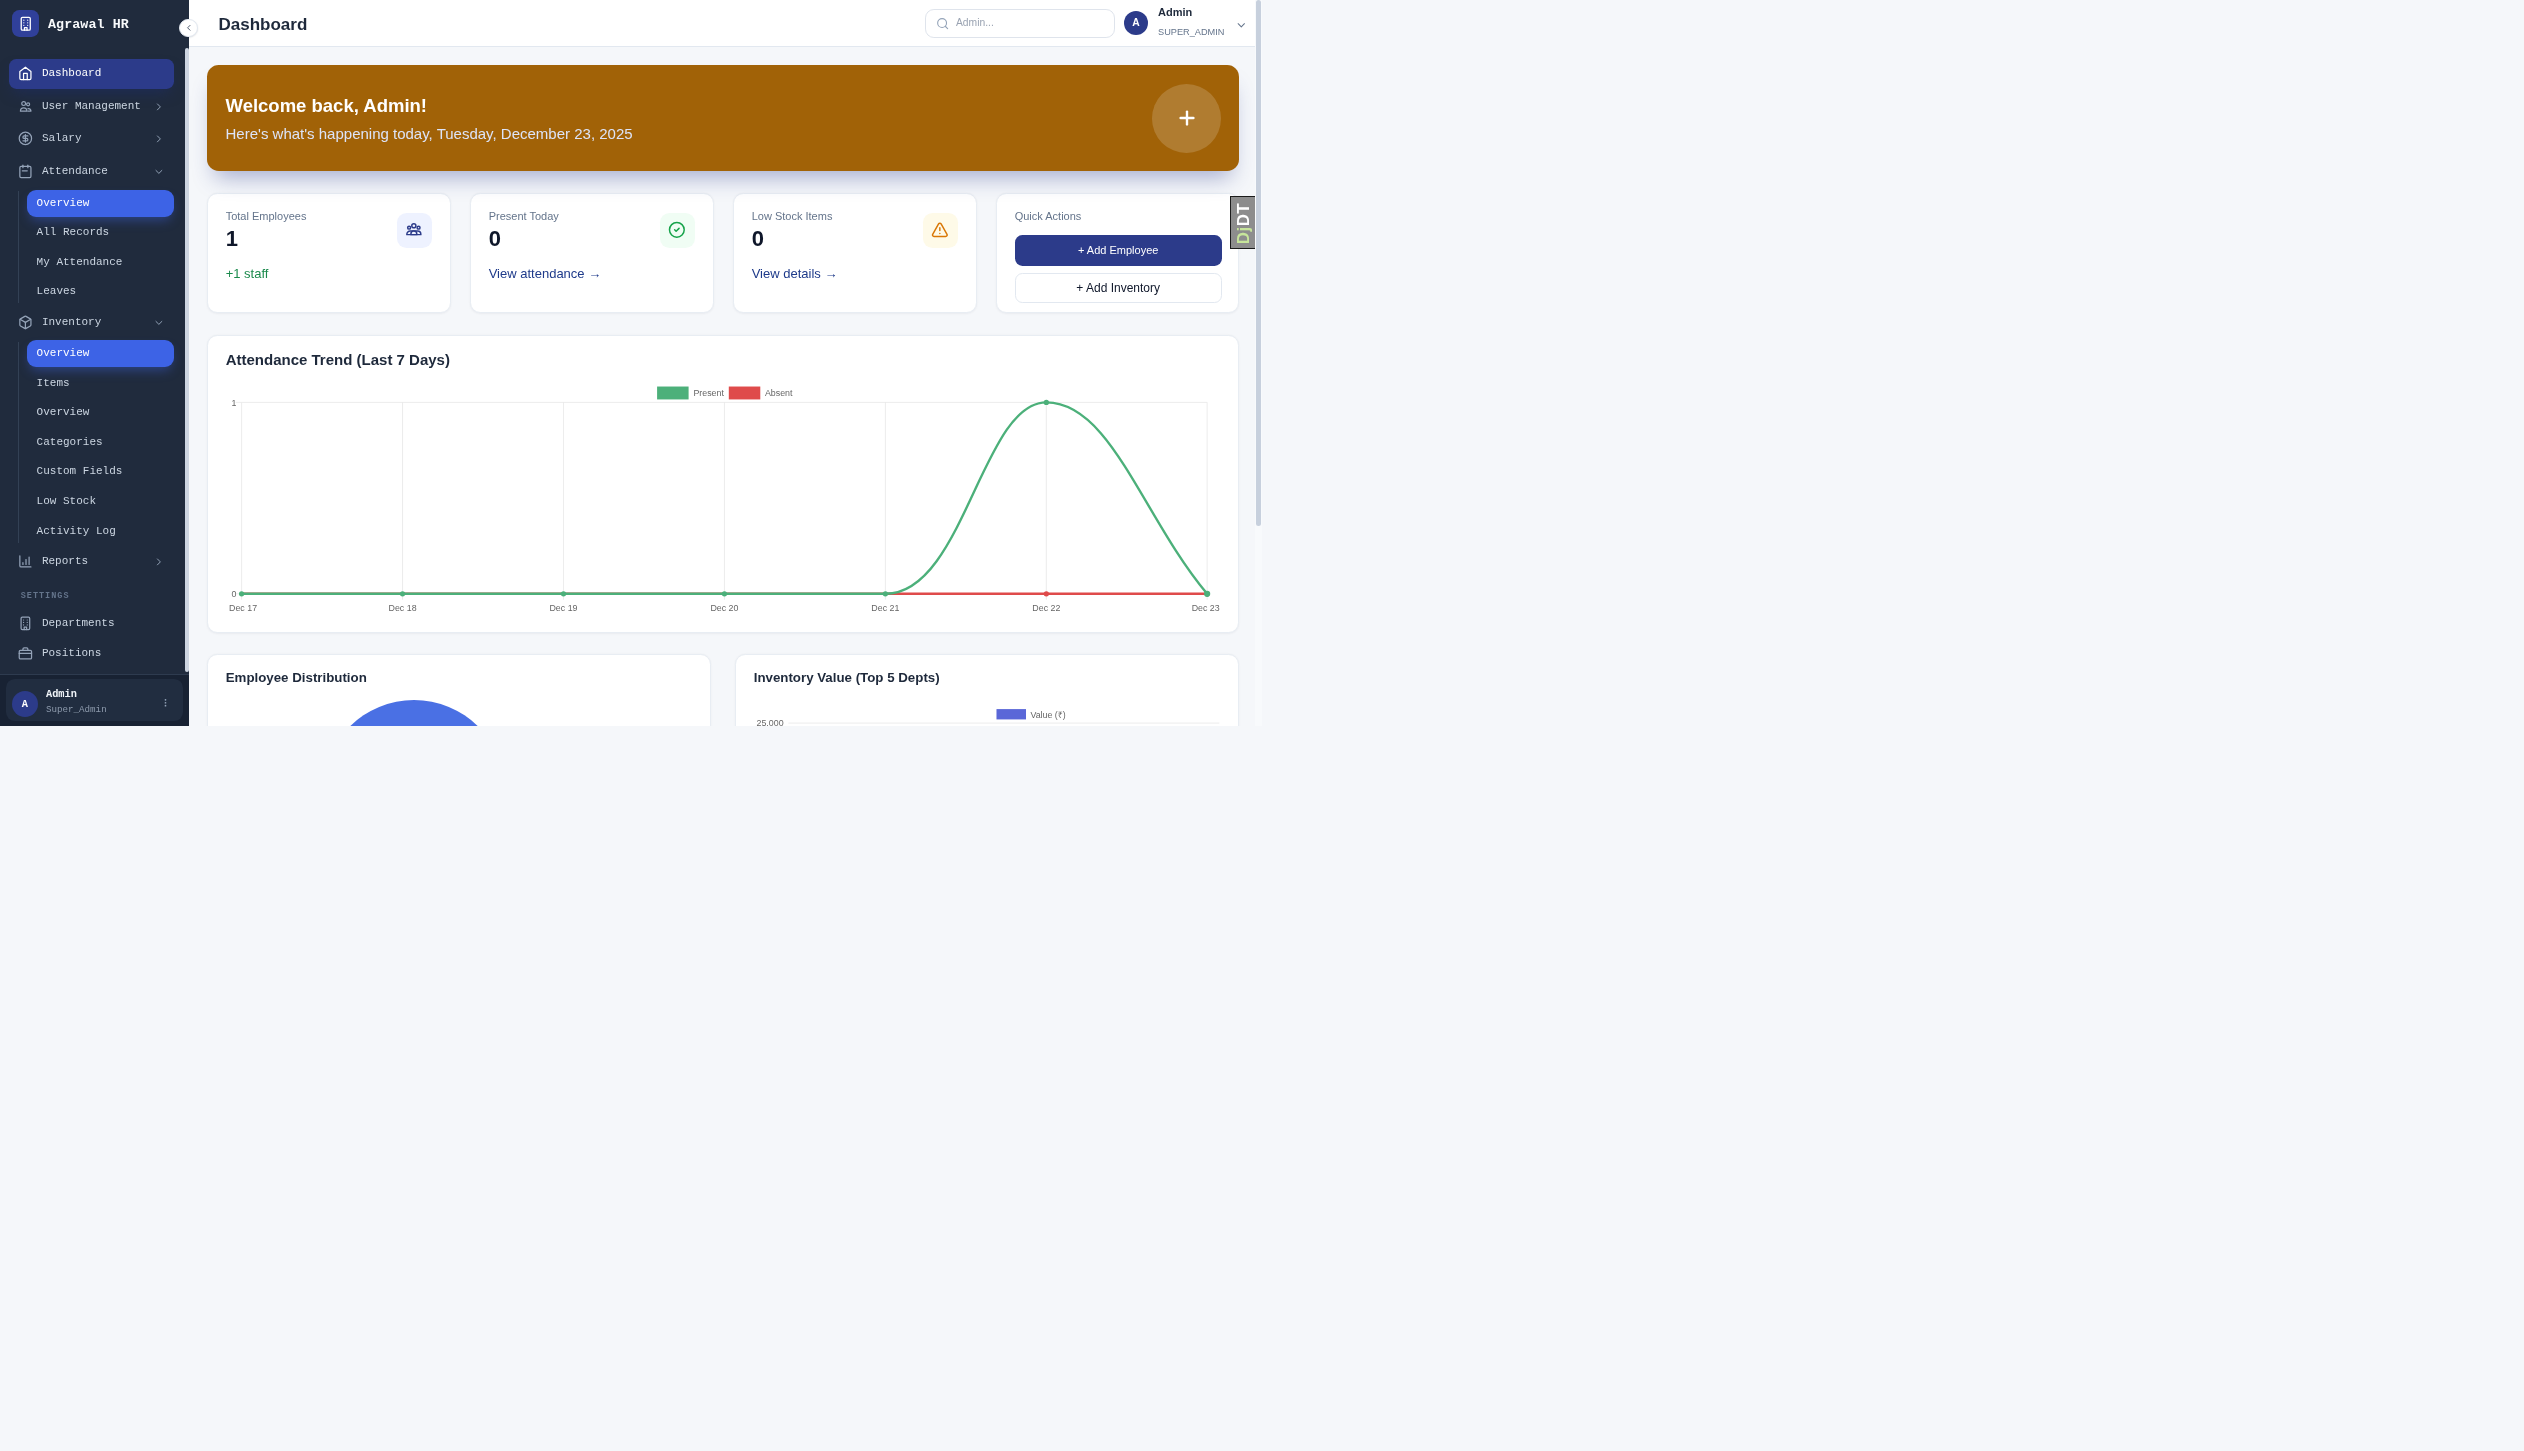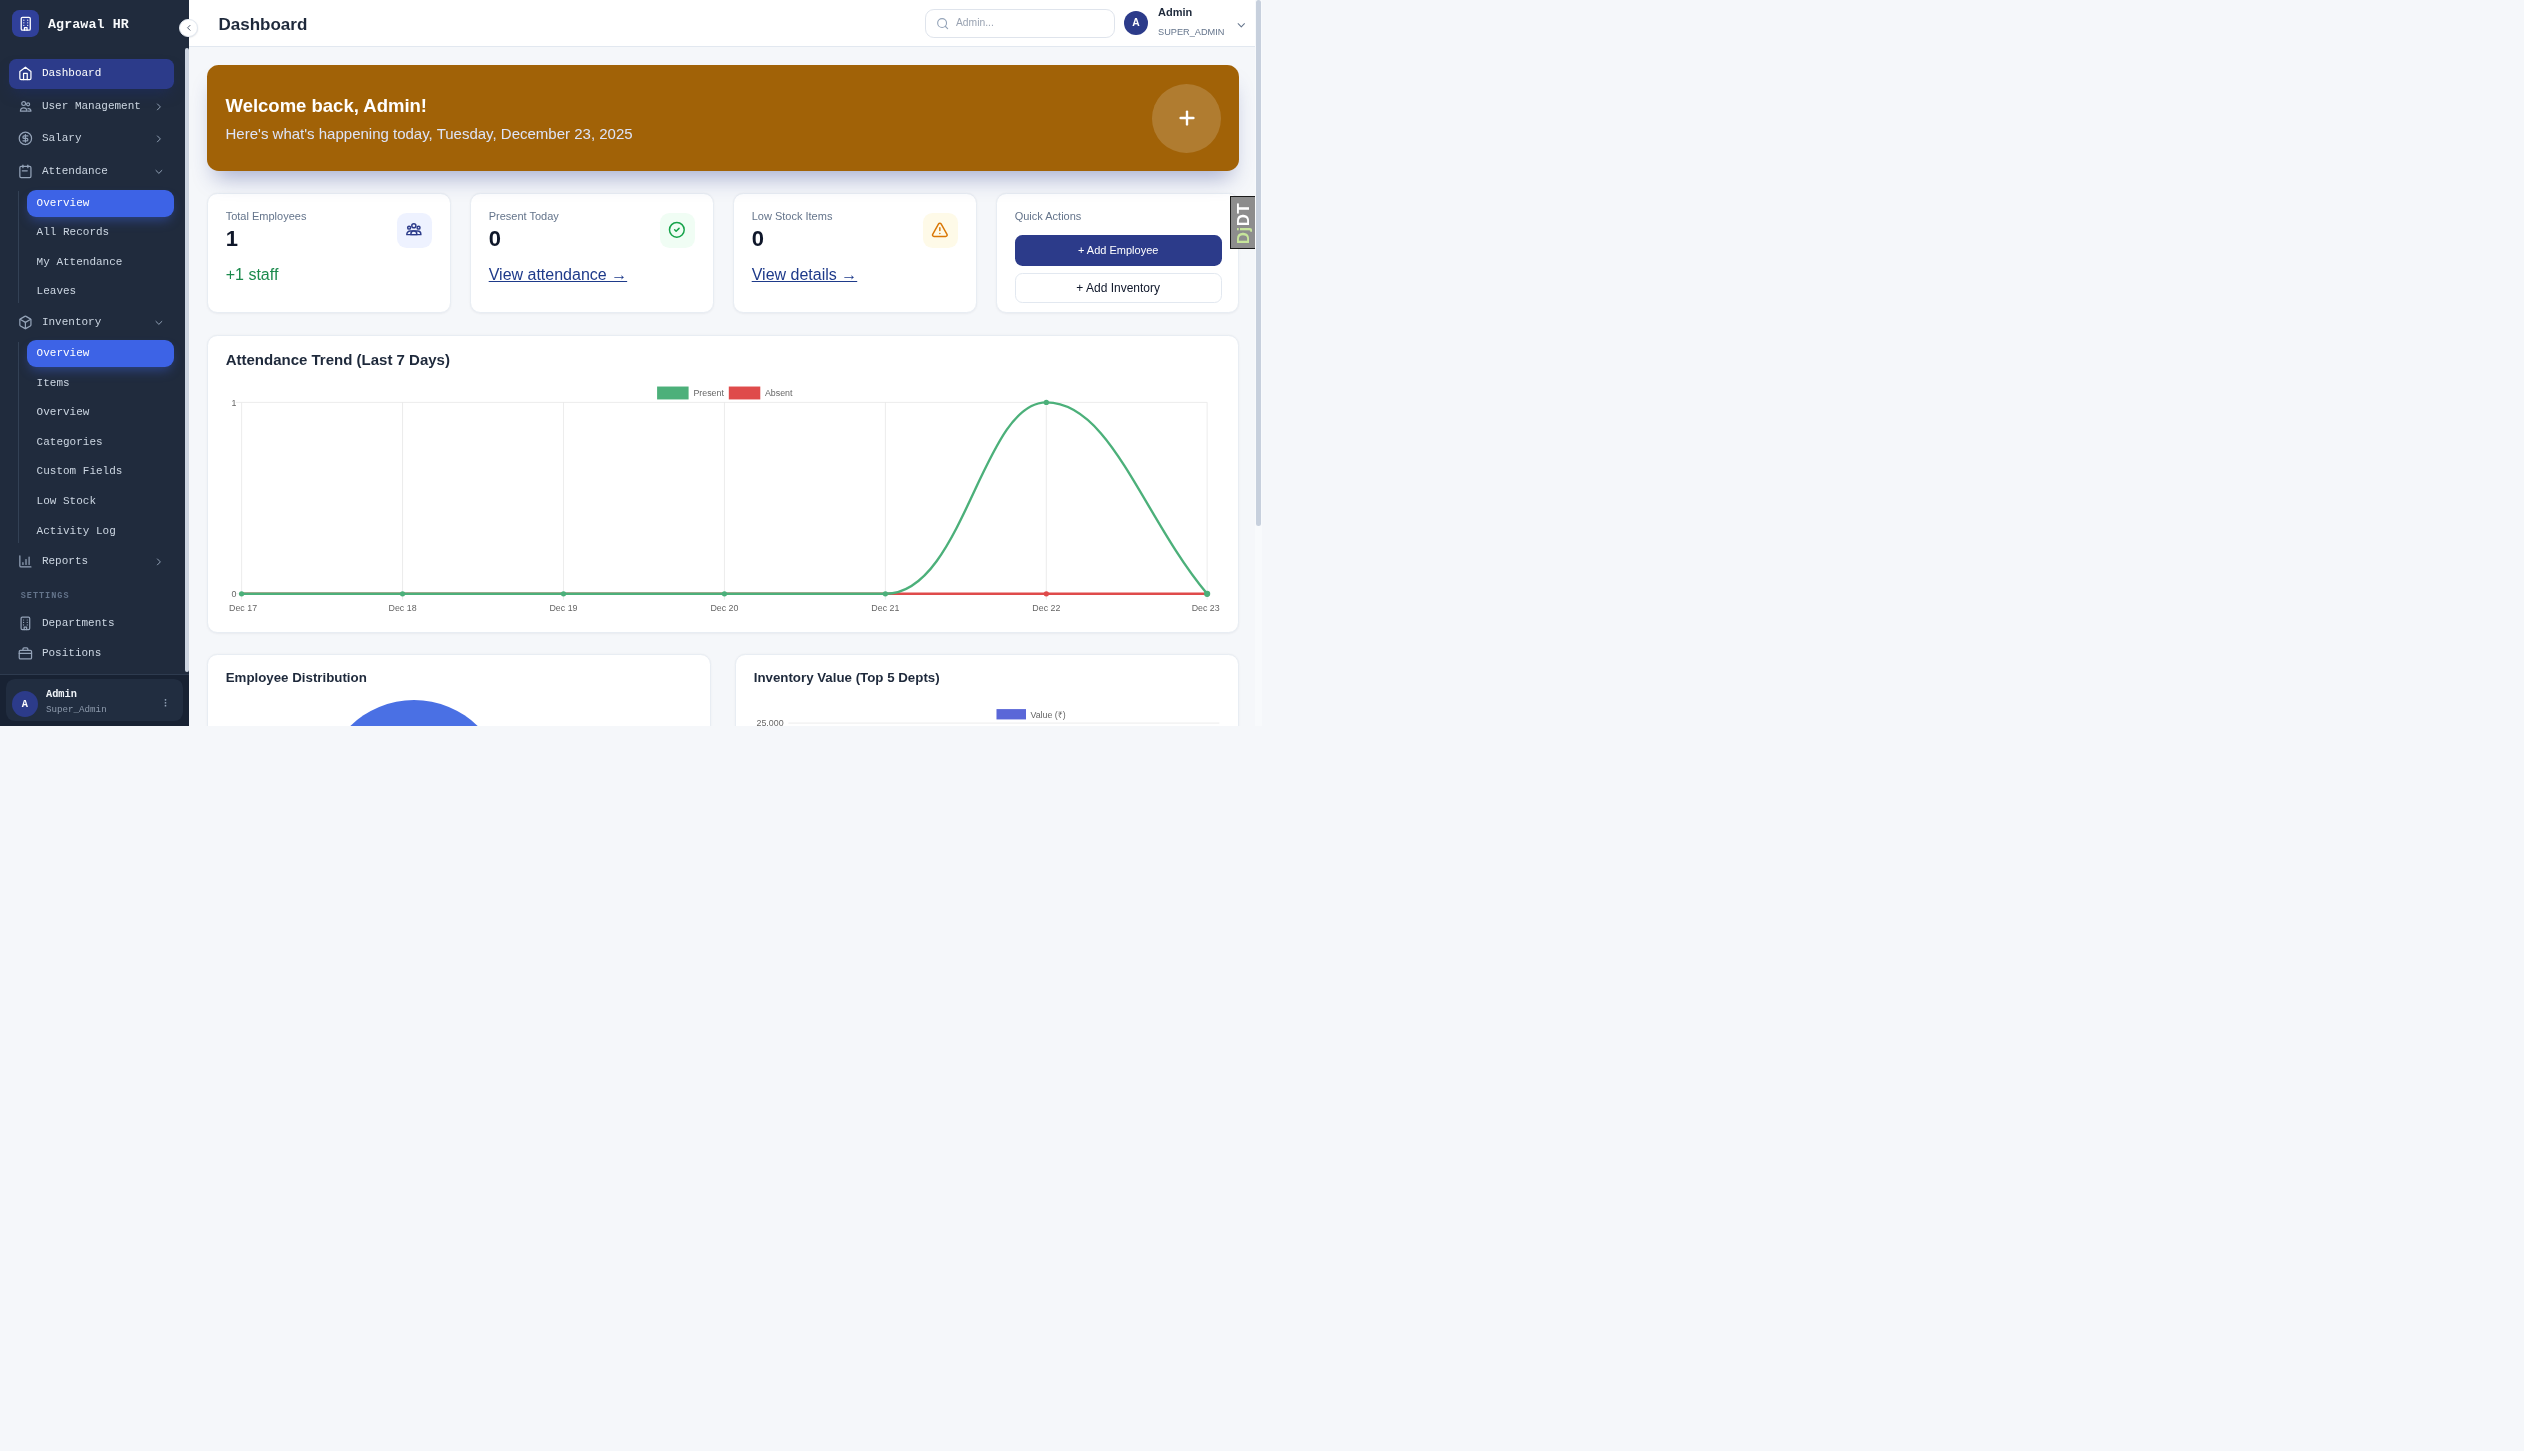--- a/index.html
+++ b/index.html
@@ -50,25 +50,25 @@
   
   #banner { position:absolute; left:207px; top:65px; width:1032px; height:106px; border-radius:11.8px; background:#a16207; box-shadow:0 14.8px 22px -8.9px rgba(43,58,140,.40); z-index:1; }
   #banner h2 { position:absolute; left:18.5px; top:30px; font-size:18.5px; font-weight:bold; color:#fff; }
   #banner p { position:absolute; left:18.5px; top:60px; font-size:15px; color:#dde4f8; }
   #banner .plus { position:absolute; right:17.7px; top:18.5px; width:69px; height:69px; border-radius:50%; background:rgba(255,255,255,.17); }
 
   
   .card { position:absolute; background:#fff; border:0.7px solid #e8edf3; border-radius:10.3px; box-shadow:0 0.7px 2.2px rgba(15,23,42,.05); }
   .stat-lbl { position:absolute; left:17.7px; top:16px; font-size:11px; color:#64748b; }
   .stat-num { position:absolute; left:17.7px; top:32px; font-size:22px; line-height:26.6px; font-weight:bold; color:#0f172a; }
-  .stat-foot { position:absolute; left:17.7px; top:72px; font-size:16px; }
+  .stat-foot { position:absolute; left:17.7px; top:72px; font-size:13px; }
   .ic-sq { position:absolute; top:19px; right:17.7px; width:35px; height:35px; border-radius:9.6px; }
   .ic-sq svg { position:absolute; left:8px; top:8px; }
   .green { color:#1b8a4c; }
-  .navlink { color:#1e3a8a; font-weight:500;text-decoration:underline; }
+  .navlink { color:#1e3a8a; font-weight:500; }
 
   .qa-btn1 { position:absolute; left:17.7px; top:41px; width:207px; height:31px; border-radius:7.4px; background:#2c3b8a; color:#fff; font-size:11px; font-weight:500; text-align:center; line-height:31px; }
   .qa-btn2 { position:absolute; left:17.7px; top:79px; width:207px; height:30px; border-radius:7.4px; background:#fff; border:0.7px solid #e2e8f0; color:#0f172a; font-size:12px; font-weight:500; text-align:center; line-height:29px; }
 
   .card-title { position:absolute; left:17.7px; font-size:13.3px; font-weight:bold; color:#1e293b; }
 
   
   #djdt { position:absolute; left:1230px; top:196px; width:29px; height:53px; background:#8d8d8d; border:1.1px solid #1b1b1b; z-index:40; }
   #djdt .txt { position:absolute; left:0; top:0; width:53px; height:26px; line-height:26px; text-align:center; transform:rotate(-90deg) translate(-53px,0); transform-origin:0 0; font-size:17px; font-weight:bold; letter-spacing:0.4px; }
 

